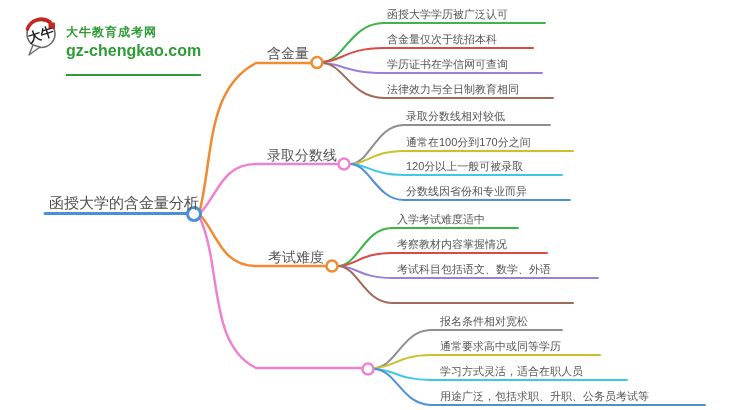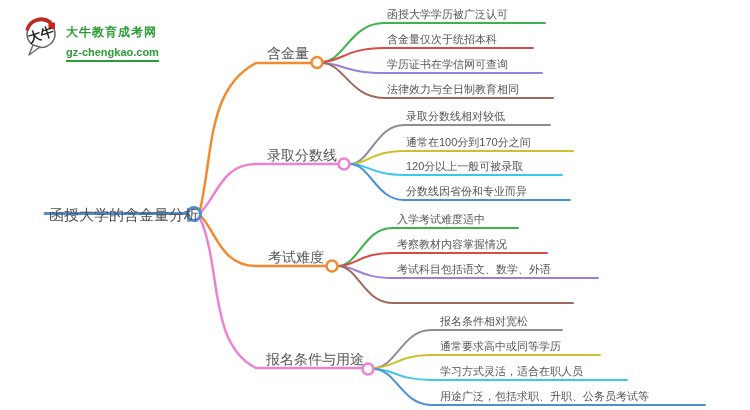--- a/index.html
+++ b/index.html
@@ -4,29 +4,29 @@
 <style>
   html,body{margin:0;padding:0;background:#fff;}
   #stage{
     position:relative;width:750px;height:410px;background:#ffffff;overflow:hidden;
     font-family:"Liberation Sans","DejaVu Sans",sans-serif;
   }
   #wires{position:absolute;left:0;top:0;}
   .label{
     position:absolute;color:#555;white-space:nowrap;line-height:16px;font-size:14px;
   }
-  .root-label{font-size:15px;color:#4f4f4f;margin-top:12px;}
+  .root-label{font-size:15px;color:#4f4f4f;}
   .branch-label{font-size:14px;}
   .sub-label{font-size:11px;}
   
   .logo{position:absolute;left:24px;top:16px;display:flex;align-items:flex-start;}
   .logo-icon{width:36px;height:42px;}
   .logo-text{margin-left:6px;}
   .logo-title{font-size:12px;font-weight:bold;color:#2d9c36;letter-spacing:1px;line-height:20px;margin-top:6px;}
-  .logo-sub{font-size:11px;font-weight:bold;color:#2d9c36;line-height:14px;border-bottom:2px solid #2d9c36;padding-bottom:1px;display:inline-block;}
+  .logo-sub{font-size:16px;font-weight:bold;color:#2d9c36;line-height:14px;border-bottom:2px solid #2d9c36;padding-bottom:16px;display:inline-block;}
 </style>
 </head>
 <body>
 
 <div id="stage">
 
   <svg id="wires" width="750" height="410" viewBox="0 0 750 410" fill="none" stroke-linecap="round">
 
     <path d="M45,213.5 L187,213.5" stroke-width="3" stroke="#4a90d6"></path>
 
@@ -74,21 +74,20 @@
       <div class="logo-title">大牛教育成考网</div>
       <span class="logo-sub">gz-chengkao.com</span>
     </div>
   </div>
 
   <div class="label root-label" style="left:49px;top:195px;">函授大学的含金量分析</div>
 
   <div class="label branch-label" style="left:267px;top:45px;">含金量</div>
   <div class="label branch-label" style="left:267px;top:147px;">录取分数线</div>
   <div class="label branch-label" style="left:268px;top:249px;">考试难度</div>
-  <div class="label branch-label" style="left:266px;top:351px;">报名条件与用途</div>
 
   <div class="label sub-label" style="left:387px;top:6px;">函授大学学历被广泛认可</div>
   <div class="label sub-label" style="left:387px;top:31px;">含金量仅次于统招本科</div>
   <div class="label sub-label" style="left:387px;top:56px;">学历证书在学信网可查询</div>
   <div class="label sub-label" style="left:387px;top:81px;">法律效力与全日制教育相同</div>
 
   <div class="label sub-label" style="left:406px;top:108px;">录取分数线相对较低</div>
   <div class="label sub-label" style="left:406px;top:134px;">通常在100分到170分之间</div>
   <div class="label sub-label" style="left:406px;top:158px;">120分以上一般可被录取</div>
   <div class="label sub-label" style="left:406px;top:183px;">分数线因省份和专业而异</div>

